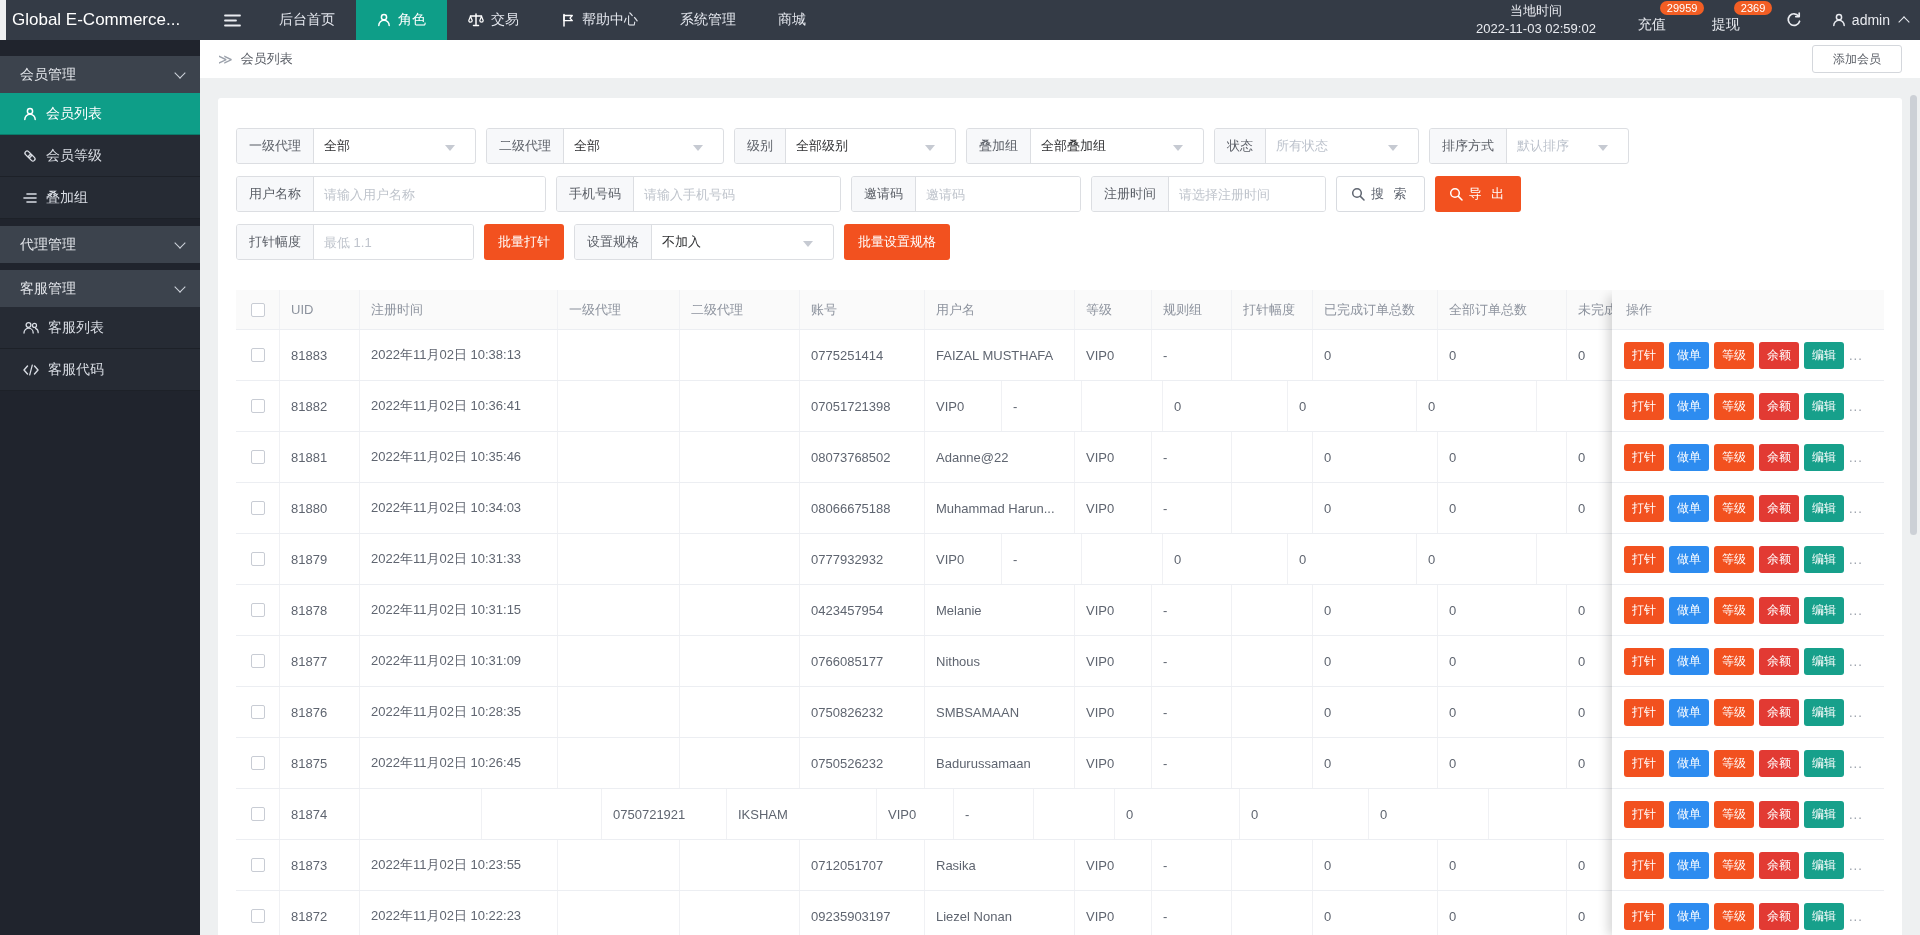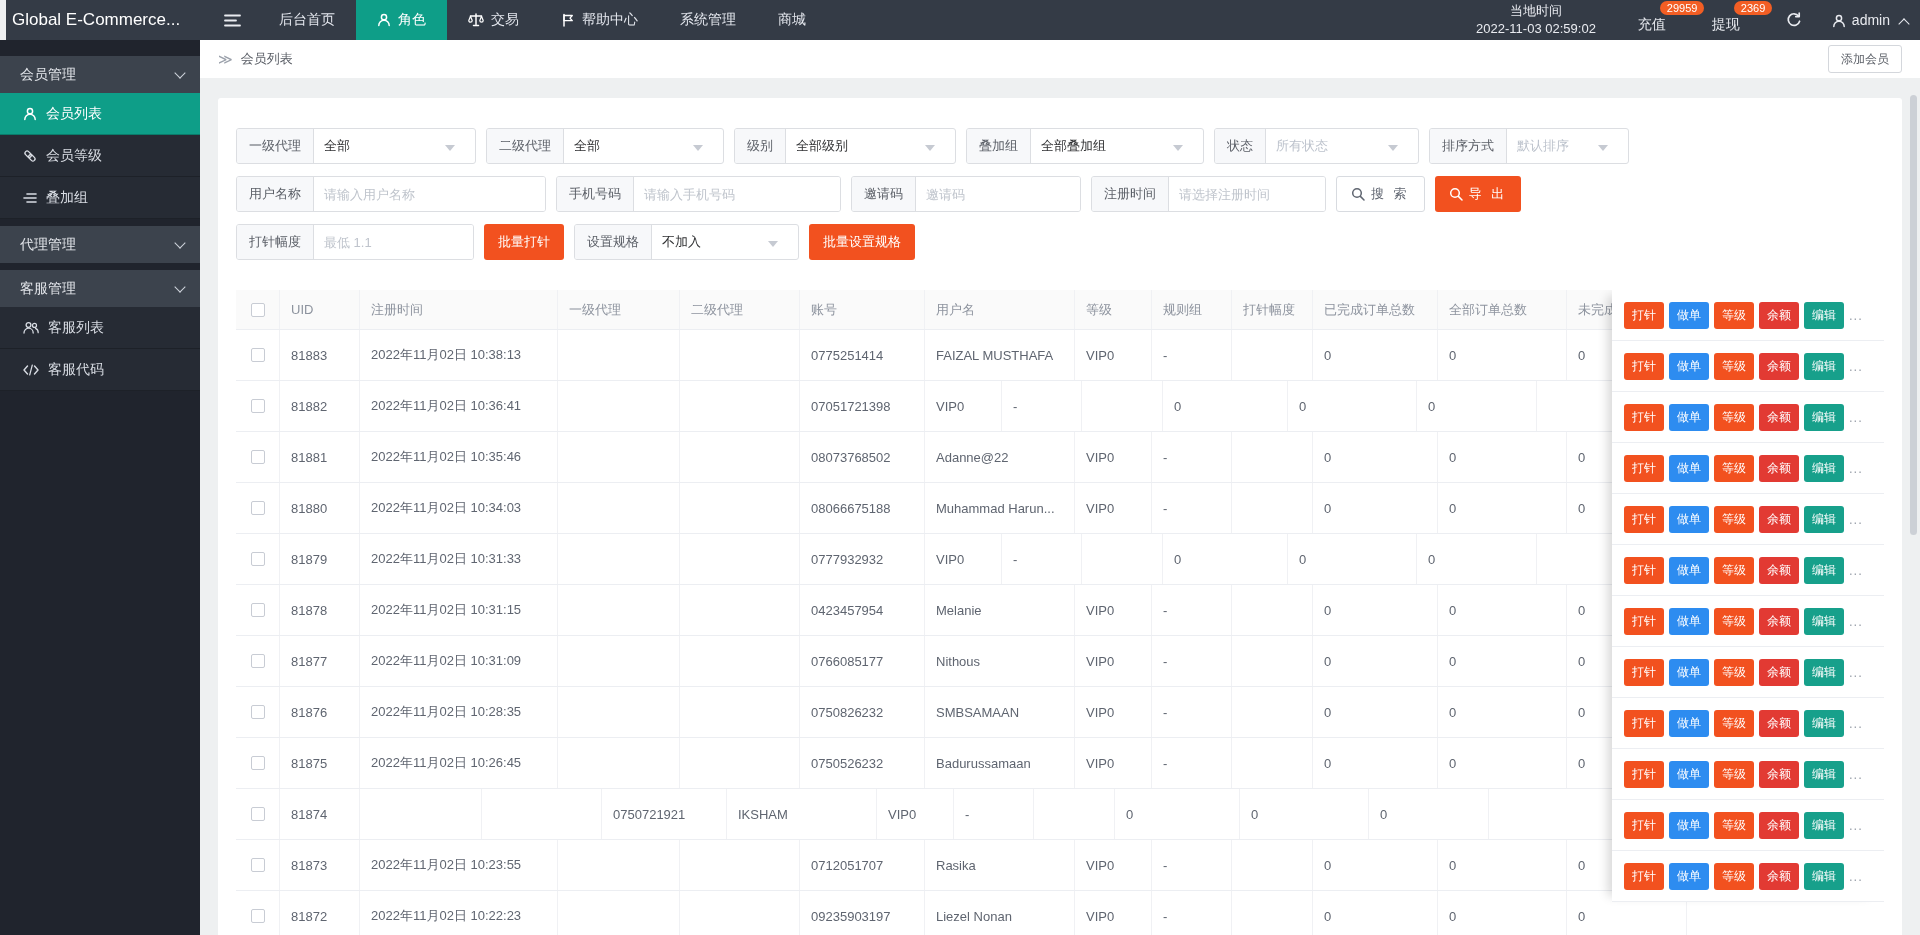--- a/index.html
+++ b/index.html
@@ -10,38 +10,38 @@
   .navbar { position:fixed; top:0; left:6px; width:1920px; height:40px; background:var(--navbar,#343b46); display:flex; align-items:stretch; z-index:40; color:#e9ebf0; }
   .logo { width:200px; display:flex; align-items:center; padding-left:6px; font-size:17px; font-weight:500; color:#fff; white-space:nowrap; overflow:hidden; }
   .nav-toggle { width:52px; display:flex; align-items:center; justify-content:center; cursor:pointer; }
   .nav-item { display:flex; align-items:center; gap:7px; padding:0 21px; font-size:14px; color:#e4e7ee; cursor:pointer; white-space:nowrap; }
   .nav-item.active { background:var(--accent,#0e9e88); color:#fff; }
   .nav-right { margin-left:auto; display:flex; align-items:center; padding-right:18px; }
   .time-block { text-align:center; font-size:13px; line-height:1.35; margin-right:42px; white-space:nowrap; }
   .nbadge { position:relative; display:flex; align-items:center; height:100%; font-size:14px; margin-right:46px; cursor:pointer; padding-top:10px; }
   .pill { position:absolute; top:1px; left:22px; background:var(--badge,#f25e24); color:#fff; font-size:11px; line-height:14px; padding:0 7px; border-radius:8px; white-space:nowrap; }
   .refresh { margin-right:30px; display:flex; align-items:center; cursor:pointer; }
-  .user { display:flex; align-items:flex-end; gap:6px; font-size:14px; cursor:pointer; }
+  .user { display:flex; align-items:center; gap:6px; font-size:14px; cursor:pointer; }
   .chev-up { width:8px; height:8px; border-right:1.6px solid #e9ebf0; border-bottom:1.6px solid #e9ebf0; transform:rotate(-135deg); margin-top:4px; margin-left:4px; }
 
   
   .sidebar { position:fixed; top:40px; left:0; bottom:0; width:200px; background:var(--sidebar,#20242d); padding-top:16px; z-index:30; }
   .side-section { margin-bottom:7px; }
   .side-header { height:37px; display:flex; align-items:center; padding:0 16px 0 20px; background:var(--side-header,#3c434d); color:#e2e5ea; font-size:14px; cursor:pointer; }
   .side-header .chev-down { margin-left:auto; width:8px; height:8px; border-right:1.5px solid #cfd4dc; border-bottom:1.5px solid #cfd4dc; transform:rotate(45deg); margin-top:-3px; }
   .side-item { height:42px; display:flex; align-items:center; gap:9px; padding-left:23px; background:var(--side-item,#262b34); color:#d9dde4; font-size:14px; cursor:pointer; border-bottom:1px solid rgba(0,0,0,.22); }
   .side-item.active { background:var(--accent,#0e9e88); color:#fff; }
   .side-item .icon, .nav-item .icon { display:inline-flex; align-items:center; }
 
   
   .main { margin-left:200px; padding-top:40px; }
   .crumb-bar { height:38px; background:#fff; display:flex; align-items:center; justify-content:space-between; padding:0 18px; }
   .crumb { display:flex; align-items:center; gap:8px; font-size:13px; color:#5a5e66; }
   .crumb .arrows { color:#9aa0aa; font-size:14px; }
-  .btn-plain { height:28px; padding:0 12px; background:#fff; border:1px solid #d4d7dc; border-radius:3px; font-size:12px; color:#5a5e66; cursor:pointer; font-family:inherit; }
+  .btn-plain { height:28px; padding:0 20px; background:#fff; border:1px solid #d4d7dc; border-radius:3px; font-size:12px; color:#5a5e66; cursor:pointer; font-family:inherit; }
 
   .card { margin:20px 18px 0 18px; background:#fff; border-radius:3px; padding:30px 18px 18px 18px; min-height:830px; }
 
   .filter-row { display:flex; align-items:center; gap:10px; margin-bottom:12px; }
   .fgroup { display:flex; align-items:stretch; height:36px; border:1px solid #dcdee2; border-radius:3px; background:#fff; flex:none; overflow:hidden; }
   .flabel { background:#f7f8fa; color:#5a5e66; font-size:13px; padding:0 12px; display:flex; align-items:center; border-right:1px solid #dcdee2; white-space:nowrap; }
   .fvalue { flex:1; display:flex; align-items:center; padding:0 10px; font-size:13px; color:#303133; cursor:pointer; white-space:nowrap; overflow:hidden; }
   .fvalue.muted { color:#bcc2cc; }
   .tri { width:0; height:0; border:5px solid transparent; border-top:6px solid #c6cad2; margin:8px 10px 0 auto; flex:none; }
   .fgroup input { border:none; outline:none; flex:1; padding:0 10px; font-size:13px; color:#303133; font-family:inherit; min-width:0; }
@@ -321,21 +321,21 @@
           </span>
           <span>导 出</span>
         </button>
       </div>
     <div class="filter-row" id="filterRow3">
         <div class="fgroup" style="width:238px">
           <span class="flabel">打针幅度</span>
           <input type="text" placeholder="最低 1.1" style="">
         </div>
         <button class="btn orange">批量打针</button>
-        <div class="fgroup" style="width:225px">
+        <div class="fgroup" style="width:260px">
           <span class="flabel">设置规格</span>
           <span class="fvalue">
             <span>不加入</span>
             <span class="tri"></span>
           </span>
         </div>
         <button class="btn orange">批量设置规格</button>
       </div>
     <div class="table-wrap" id="tableWrap">
         <div class="trow thead">
@@ -550,20 +550,21 @@
           <div class="tcell" style="width:125px">09235903197</div>
           <div class="tcell" style="width:150px">Liezel Nonan</div>
           <div class="tcell" style="width:77px">VIP0</div>
           <div class="tcell" style="width:80px">-</div>
           <div class="tcell" style="width:81px"></div>
           <div class="tcell" style="width:125px">0</div>
           <div class="tcell" style="width:129px">0</div>
           <div class="tcell" style="width:120px">0</div>
         </div>
         <div class="action-col">
+          <div class="ahead">操作</div>
           <div class="arow">
             <button class="abtn" style="background:#f2511f">打针</button>
             <button class="abtn" style="background:#2d8cf0">做单</button>
             <button class="abtn" style="background:#f2511f">等级</button>
             <button class="abtn" style="background:#e23a33">余额</button>
             <button class="abtn" style="background:#17a08b">编辑</button>
             <span class="amore">...</span>
           </div>
           <div class="arow">
             <button class="abtn" style="background:#f2511f">打针</button>

